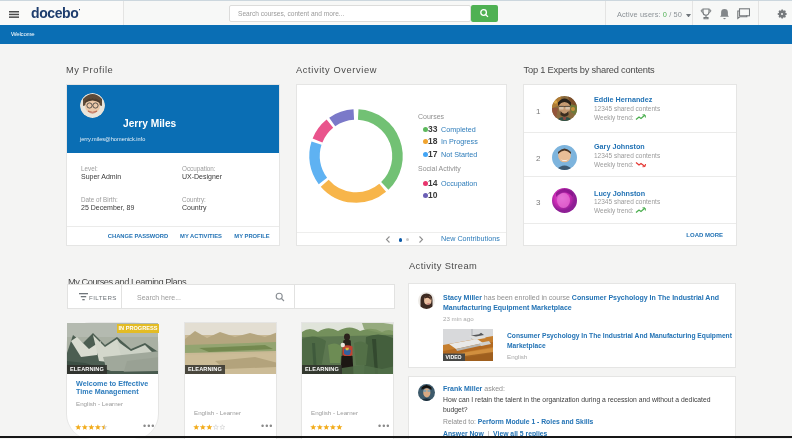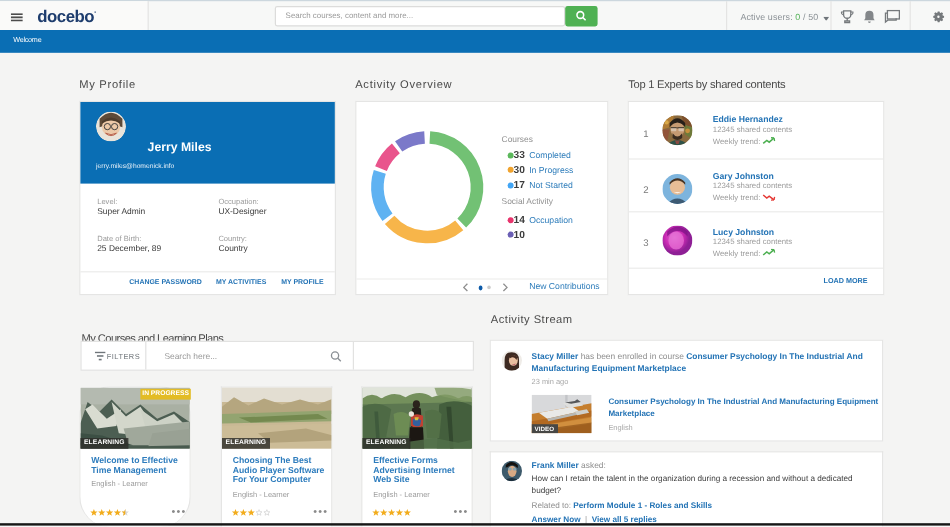--- a/index.html
+++ b/index.html
@@ -149,21 +149,21 @@
       <path d="M78.7 83.8 A41.5 41.5 0 0 1 20.7 79.2" stroke="#f7b54a" stroke-width="10.5" fill="none"></path>
       <path d="M18.9 77.0 A41.5 41.5 0 0 1 12.5 39.2" stroke="#5fb2f2" stroke-width="10.5" fill="none"></path>
       <path d="M13.5 36.5 A41.5 41.5 0 0 1 25.9 19.7" stroke="#e9548c" stroke-width="10.5" fill="none"></path>
       <path d="M28.2 18.0 A41.5 41.5 0 0 1 49.8 10.6" stroke="#7b79c9" stroke-width="10.5" fill="none"></path>
     </svg>
     <div class="leghead" style="left:121px;top:28px;">Courses</div>
     <div class="legdot" style="left:125.5px;top:42px;background:#5cb85c;"></div>
     <div class="legnum" style="left:131px;top:39px;">33</div>
     <div class="leglab" style="left:144px;top:40px;">Completed</div>
     <div class="legdot" style="left:125.5px;top:54px;background:#f0a32e;"></div>
-    <div class="legnum" style="left:131px;top:51px;">30</div>
+    <div class="legnum" style="left:131px;top:51px;">18</div>
     <div class="leglab" style="left:144px;top:52px;">In Progress</div>
     <div class="legdot" style="left:125.5px;top:66.5px;background:#42a5f5;"></div>
     <div class="legnum" style="left:131px;top:63.5px;">17</div>
     <div class="leglab" style="left:144px;top:64.5px;">Not Started</div>
     <div class="leghead" style="left:121px;top:80px;">Social Activity</div>
     <div class="legdot" style="left:125.5px;top:95.5px;background:#e8356d;"></div>
     <div class="legnum" style="left:131px;top:92.5px;text-align:center;">14</div>
     <div class="leglab" style="left:144px;top:93.5px;">Occupation</div>
     <div class="legdot" style="left:125.5px;top:108px;background:#6b5fb5;"></div>
     <div class="legnum" style="left:131px;top:105px;">10</div>
@@ -318,21 +318,20 @@
     <div class="cimg"><svg width="93" height="51" viewBox="0 0 93 51" preserveAspectRatio="none">
       <rect width="93" height="51" fill="#c9b995"></rect>
       <rect width="93" height="12" fill="#e3ded2"></rect>
       <path d="M0 16 L10 8 L22 15 L35 9 L50 14 L65 10 L80 14 L93 9 L93 22 L0 22 Z" fill="#b5a67f"></path>
       <path d="M0 22 L93 19 L93 28 L0 30 Z" fill="#93a470"></path>
       <path d="M14 25 L80 22 L88 26 L24 29 Z" fill="#74894f"></path>
       <path d="M0 32 L93 30 L93 51 L0 51 Z" fill="#ccbc97"></path>
       <path d="M30 38 L70 34 L93 40 L93 44 L40 46 Z" fill="#b3a37c"></path>
     </svg></div>
     <div class="elearn">ELEARNING</div>
-    <div class="ctitle">Choosing The Best Audio Player Software For Your Computer</div>
     <div class="clang" style="top:86px;">English - Learner</div>
     <svg class="abs" style="left:8px;top:101px;" width="45" height="9" viewBox="0 0 62 12.4">
       <g fill="#f2ac1c">
           <path id="st2" d="M4.5 0.2 L5.6 3 L8.7 3.2 L6.3 5.1 L7.1 8 L4.5 6.4 L1.9 8 L2.7 5.1 L0.3 3.2 L3.4 3 Z"></path>
           <use href="#st2" x="9"></use>
           <use href="#st2" x="18"></use>
         </g>
       <g fill="none" stroke="#cfcfcf" stroke-width="0.8">
           <path d="M31.5 1 L32.4 3.3 L34.9 3.5 L33 5 L33.6 7.4 L31.5 6.1 L29.4 7.4 L30 5 L28.1 3.5 L30.6 3.3 Z"></path>
           <path d="M40.5 1 L41.4 3.3 L43.9 3.5 L42 5 L42.6 7.4 L40.5 6.1 L38.4 7.4 L39 5 L37.1 3.5 L39.6 3.3 Z"></path>
@@ -357,21 +356,20 @@
       <ellipse cx="45" cy="14" rx="3" ry="3.4" fill="#2b231c"></ellipse>
       <path d="M41.3 17.5 Q45 15.5 48.7 17.5 L49.6 33 L40.4 33 Z" fill="#26201a"></path>
       <path d="M40.5 23.5 Q45.5 21 50.5 23.5 L50.5 32 Q45.5 35 40.5 32 Z" fill="#c04232"></path>
       <path d="M42 26.5 Q45.5 24.5 49 27.5 L48 31.5 Q44.5 33.5 42 30.5 Z" fill="#33609f"></path>
       <path d="M43.5 24.8 L47 24.8 L46.3 27.2 L43.8 27.2 Z" fill="#d8bf40"></path>
       <circle cx="40.8" cy="22" r="2.2" fill="#e9e5dc"></circle>
       <path d="M39.5 33 L50.5 33 L51.5 51 L38.5 51 Z" fill="#1c1713"></path>
       <path d="M0 44 L20 41 L40 45 L60 42 L80 46 L93 43 L93 51 L0 51 Z" fill="#52704a" opacity="0.8"></path>
     </svg></div>
     <div class="elearn">ELEARNING</div>
-    <div class="ctitle">Effective Forms Advertising Internet Web Site</div>
     <div class="clang" style="top:86px;">English - Learner</div>
     <svg class="abs" style="left:8px;top:101px;" width="45" height="9" viewBox="0 0 62 12.4">
       <g fill="#f2ac1c">
           <path id="st3" d="M4.5 0.2 L5.6 3 L8.7 3.2 L6.3 5.1 L7.1 8 L4.5 6.4 L1.9 8 L2.7 5.1 L0.3 3.2 L3.4 3 Z"></path>
           <use href="#st3" x="9"></use>
           <use href="#st3" x="18"></use>
           <use href="#st3" x="27"></use>
           <use href="#st3" x="36"></use>
         </g>
     </svg>

